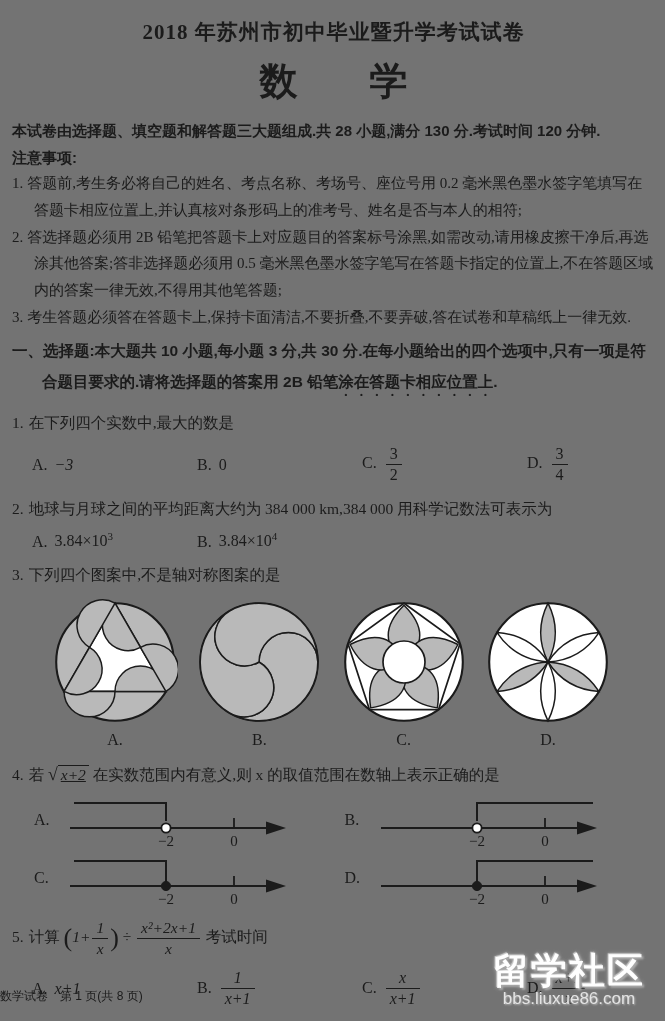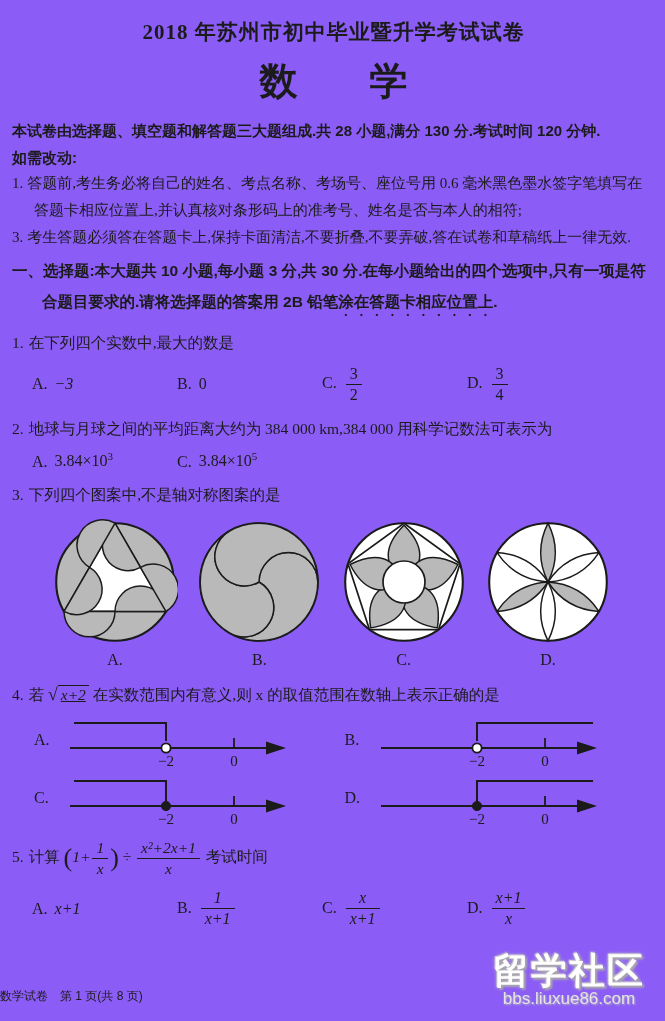--- a/index.html
+++ b/index.html
@@ -1,20 +1,20 @@
 <!DOCTYPE html>
 <html><head>
 <meta charset="utf-8">
 <style>
   html,body{margin:0;padding:0;background:#e9e9e9;}
   .page{
     position:relative;
     width:665px;height:1021px;
     margin:0 auto;
-    background:#8b5cf6;
+    background:#737373;
     color:#1b1b1b;
     font-family:"Liberation Serif","DejaVu Serif",serif;
     overflow:hidden;
     box-sizing:border-box;
     padding:10px 10px 0 12px;
   }
   .hsans{font-family:"Liberation Sans","DejaVu Sans",sans-serif;}
   .title{
     text-align:center;font-size:21px;font-weight:bold;
     letter-spacing:1px;margin-top:8px;
@@ -38,21 +38,21 @@
   }
   .emph{
     -webkit-text-emphasis:dot;-webkit-text-emphasis-position:under right;
     text-emphasis:dot;text-emphasis-position:under right;
   }
   .q{font-size:15.5px;margin-top:12px;line-height:1.55;}
   .qnum{margin-right:5px;}
   .math{font-style:italic;}
   .opts{
     display:grid;grid-template-columns:145px 145px 145px 1fr;
-    align-items:center;margin:9px 0 4px 20px;font-size:16px;
+    align-items:center;margin:9px 0 4px 20px;font-size:16px;gap:20px;
   }
   .opt{white-space:nowrap;}
   .opt .olabel{margin-right:7px;}
   .frac{
     display:inline-block;vertical-align:middle;text-align:center;
     line-height:1.15;margin:1px 2px;
   }
   .frac .fnum{display:block;border-bottom:1.4px solid #1b1b1b;padding:0 4px 1px;}
   .frac .fden{display:block;padding:1px 4px 0;}
   sup{font-size:11px;}
@@ -102,45 +102,46 @@
 <body>
 
 <div class="page">
 
   <div class="title">2018 年苏州市初中毕业暨升学考试试卷</div>
   <div class="subject-wrap">
     <span class="subject">数学</span>
   </div>
 
   <div class="intro hsans">本试卷由选择题、填空题和解答题三大题组成.共 28 小题,满分 130 分.考试时间 120 分钟.</div>
-  <div class="notes-title hsans">如需改动:</div>
+  <div class="notes-title hsans">注意事项:</div>
 
   <div class="notes">
-    <div class="note"><span class="nnum">1.</span><span>答题前,考生务必将自己的姓名、考点名称、考场号、座位号用 0.6 毫米黑色墨水签字笔填写在答题卡相应位置上,并认真核对条形码上的准考号、姓名是否与本人的相符;</span></div>
+    <div class="note"><span class="nnum">1.</span><span>答题前,考生务必将自己的姓名、考点名称、考场号、座位号用 0.2 毫米黑色墨水签字笔填写在答题卡相应位置上,并认真核对条形码上的准考号、姓名是否与本人的相符;</span></div>
+    <div class="note"><span class="nnum">2.</span><span>答选择题必须用 2B 铅笔把答题卡上对应题目的答案标号涂黑,如需改动,请用橡皮擦干净后,再选涂其他答案;答非选择题必须用 0.5 毫米黑色墨水签字笔写在答题卡指定的位置上,不在答题区域内的答案一律无效,不得用其他笔答题;</span></div>
     <div class="note"><span class="nnum">3.</span><span>考生答题必须答在答题卡上,保持卡面清洁,不要折叠,不要弄破,答在试卷和草稿纸上一律无效.</span></div>
   </div>
 
   <div class="sec hsans"><span>一、选择题:本大题共 10 小题,每小题 3 分,共 30 分.在每小题给出的四个选项中,只有一项是符合题目要求的.请将选择题的答案用 2B 铅笔</span><span class="emph">涂在答题卡相应位置上.</span></div>
 
   <div class="q">
     <span class="qnum">1.</span><span>在下列四个实数中,最大的数是</span>
   </div>
   <div class="opts">
     <span class="opt"><span class="olabel">A.</span><span class="math">−3</span></span>
     <span class="opt"><span class="olabel">B.</span><span>0</span></span>
     <span class="opt"><span class="olabel">C.</span><span class="frac"><span class="fnum">3</span><span class="fden">2</span></span></span>
     <span class="opt"><span class="olabel">D.</span><span class="frac"><span class="fnum">3</span><span class="fden">4</span></span></span>
   </div>
 
   <div class="q">
     <span class="qnum">2.</span><span>地球与月球之间的平均距离大约为 384 000 km,384 000 用科学记数法可表示为</span>
   </div>
   <div class="opts">
     <span class="opt"><span class="olabel">A.</span><span>3.84×10</span><sup>3</sup></span>
-    <span class="opt"><span class="olabel">C.</span><span>3.84×10</span><sup>5</sup></span>
+    <span class="opt"><span class="olabel">B.</span><span>3.84×10</span><sup>4</sup></span>
   </div>
 
   <div class="q">
     <span class="qnum">3.</span><span>下列四个图案中,不是轴对称图案的是</span>
   </div>
   <div class="figs">
 
     <div class="figwrap">
       <svg width="126" height="126" viewBox="0 0 120 120">
         <circle cx="60" cy="60" r="56" fill="#b9b9b9" stroke="#1b1b1b" stroke-width="2"></circle>

